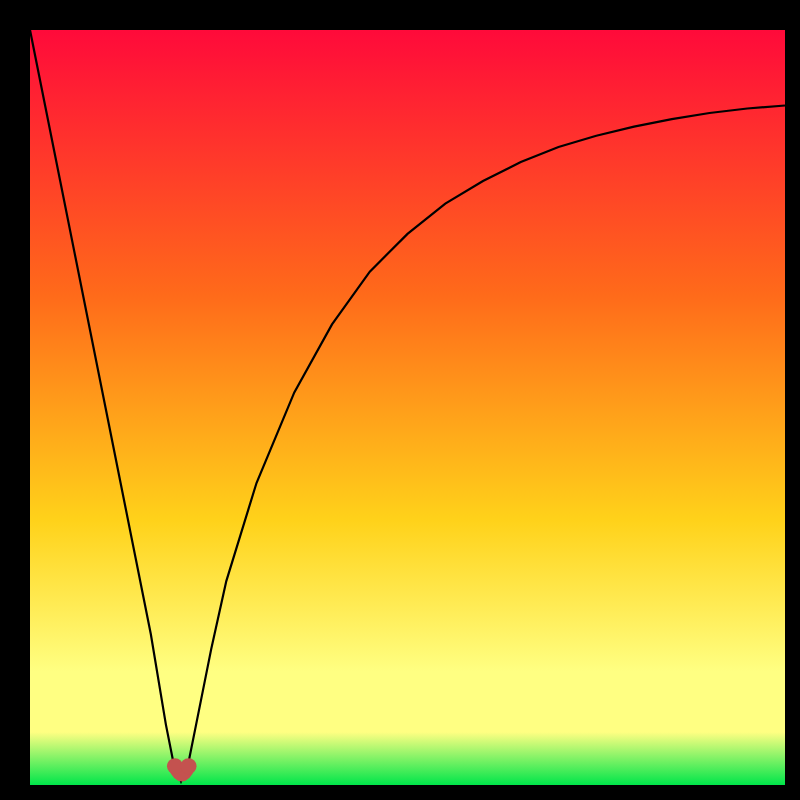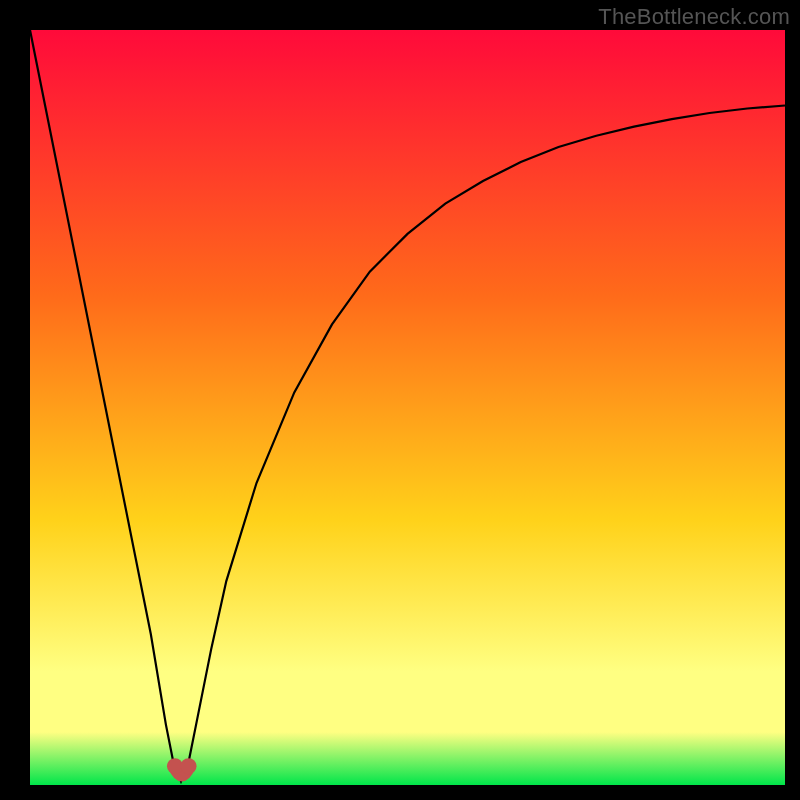--- a/index.html
+++ b/index.html
@@ -31,21 +31,20 @@
   svg {
     position: absolute;
     top: 0; left: 0;
   }
 </style>
 </head>
 <body>
 
 <div class="frame">
 
-  <div class="watermark">TheBottleneck.com</div>
 
   <svg id="chart-svg" width="800" height="800" viewBox="0 0 800 800">
     <defs>
       <linearGradient id="heat" x1="0" y1="0" x2="0" y2="1">
         <stop id="g0" offset="0%" stop-color="#ff0a3a"></stop>
         <stop id="g1" offset="35%" stop-color="#ff6a1a"></stop>
         <stop id="g2" offset="65%" stop-color="#ffd21a"></stop>
         <stop id="g3" offset="85%" stop-color="#ffff82"></stop>
         <stop id="g35" offset="93%" stop-color="#ffff82"></stop>
         <stop id="g4" offset="100%" stop-color="#00e54a"></stop>

